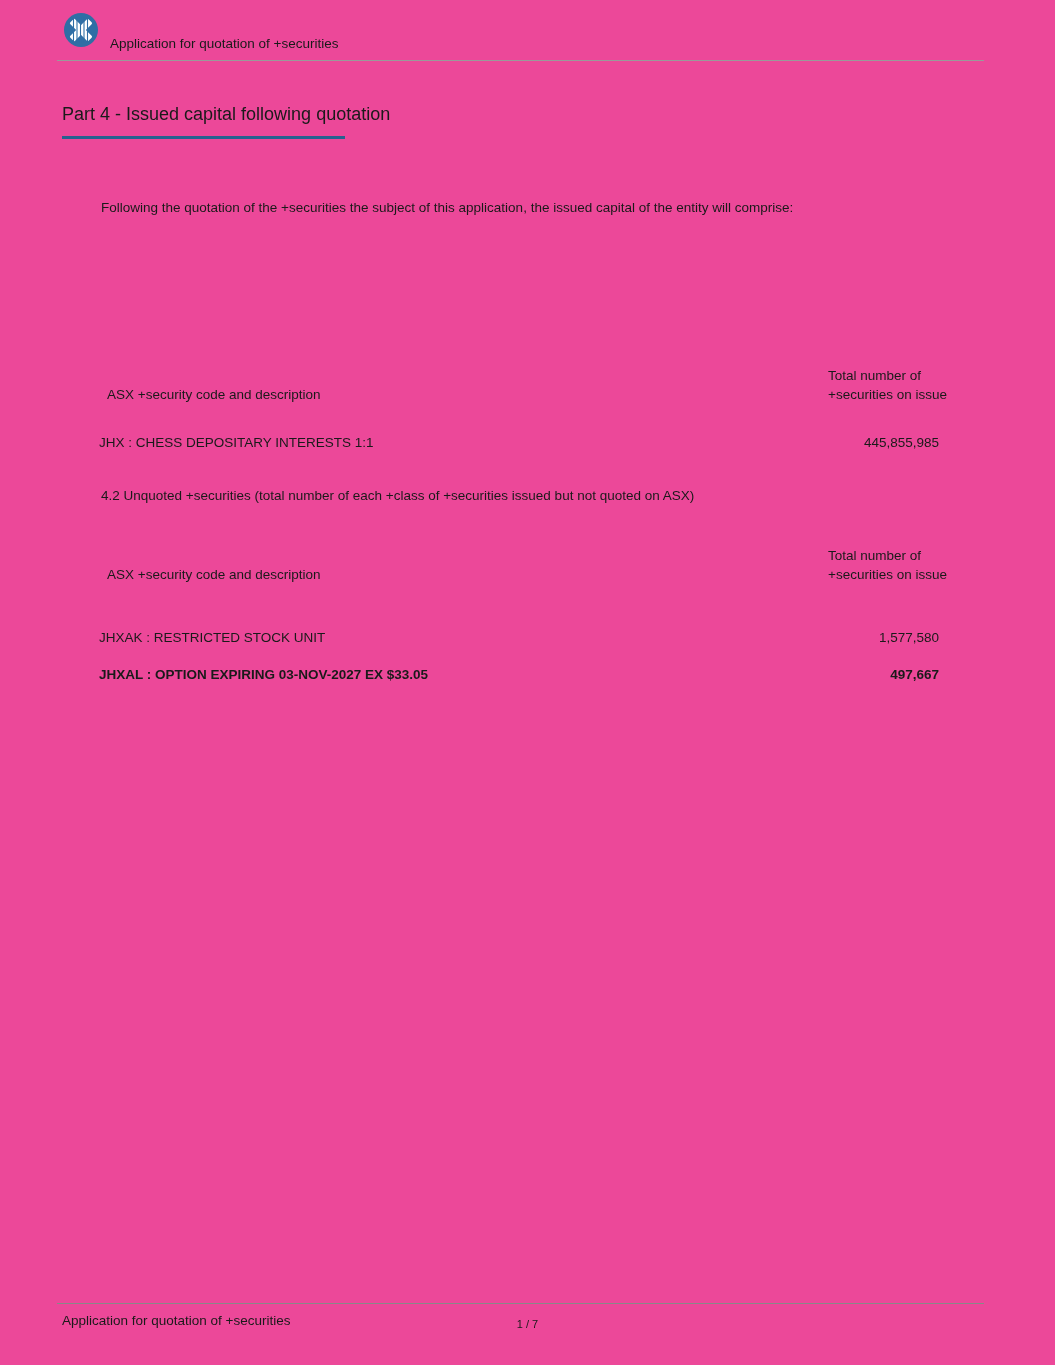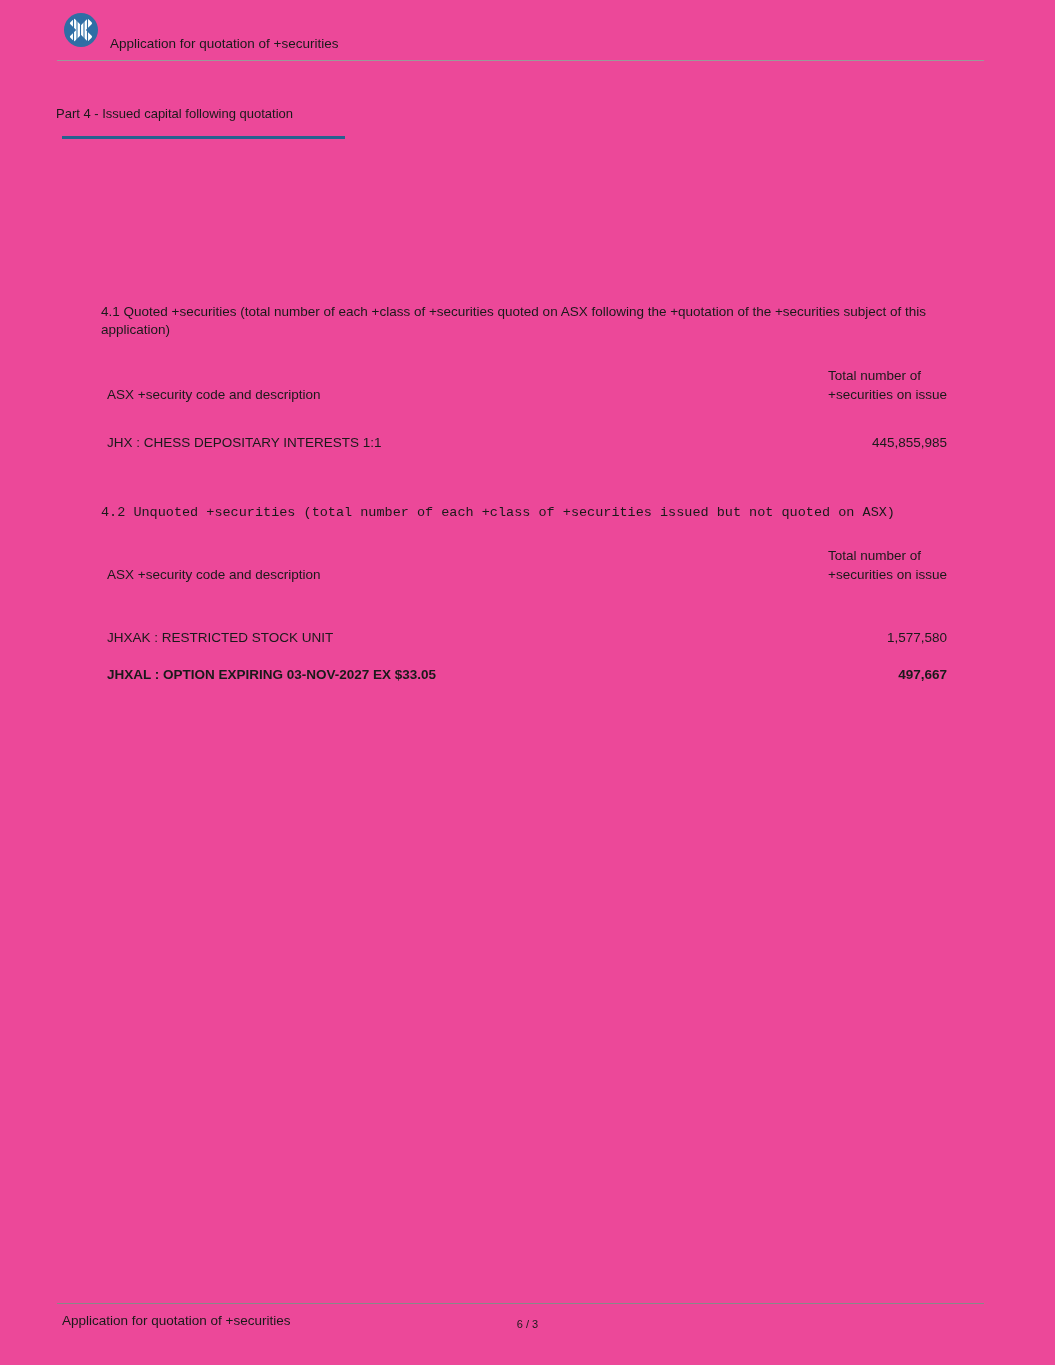--- a/index.html
+++ b/index.html
@@ -26,53 +26,53 @@
   }
   .logo{
     position:absolute; left:6px; top:12px; width:36px; height:36px;
   }
   .header-title{
     position:absolute; left:53px; top:36px;
     font-size:13.5px; line-height:16px;
   }
   
   .part-heading{
-    position:absolute; left:56px; top:105px;
-    font-size:13px; line-height:18px;
+    position:absolute; left:62px; top:105px;
+    font-size:18px; line-height:18px;
   }
   .part-underline{
     position:absolute; left:62px; top:136px;
     width:283px; height:3px; background:var(--accent);
   }
   
   .intro{
     position:absolute; left:101px; top:199px; width:842px;
     font-size:13.5px; line-height:18px;
   }
   
   .sec-heading{
     position:absolute; left:101px; width:842px;
     font-size:13.5px; line-height:18px;
   }
   .sec41{ top:303px; }
-  .sec42{ top:504px;font-family:Liberation Mono, monospace; }
+  .sec42{ top:487px; }
   
   .tbl-header{
     position:absolute; left:107px; width:840px;
     display:flex; justify-content:space-between; align-items:flex-end;
     font-size:13.5px; line-height:18.5px;
   }
   .tbl41-header{ top:367px; }
   .tbl42-header{ top:547px; }
   .tbl-header .col-total{
     text-align:left;
     white-space:pre-line;
   }
   .tbl-row{
-    position:absolute; left:107px; width:840px;
+    position:absolute; left:99px; width:840px;
     display:flex; justify-content:space-between; align-items:baseline;
     font-size:13.5px; line-height:18px;
   }
   .row41-1{ top:434px; }
   .row42-1{ top:613px;margin-top:16px; }
   .row42-2{ top:666px;font-weight:bold; }
   .cell-total{ text-align:center; }
   
   .footer-rule{
     position:absolute; left:57px; top:1303px; width:927px;
@@ -109,23 +109,23 @@
         </g>
       </svg>
     </span>
     <span class="header-title">Application for quotation of +securities</span>
   </div>
 
   <div class="part-heading">Part 4 - Issued capital following quotation</div>
   <div class="part-underline"></div>
 
   <div class="intro">
+    <div>Following the quotation of the +securities the subject of this application, the issued capital of the entity will comprise:</div>
   </div>
 
-  <div class="sec-heading sec41">4.1 Quoted +securities (total number of each +class of +securities quoted on ASX following the +quotation of the +securities subject of this application)</div>
 
   <div class="tbl-header tbl41-header">
     <span class="col-code">ASX +security code and description</span>
     <span class="col-total">Total number of
 +securities on issue</span>
   </div>
 
   <div class="tbl-row row41-1">
     <span class="cell-code">JHX : CHESS DEPOSITARY INTERESTS 1:1</span>
     <span class="cell-total">445,855,985</span>
@@ -144,15 +144,15 @@
     <span class="cell-total">1,577,580</span>
   </div>
 
   <div class="tbl-row row42-2">
     <span class="cell-code">JHXAL : OPTION EXPIRING 03-NOV-2027 EX $33.05</span>
     <span class="cell-total">497,667</span>
   </div>
 
   <div class="footer-rule"></div>
   <div class="footer-title">Application for quotation of +securities</div>
-  <div class="footer-page">6 / 3</div>
+  <div class="footer-page">1 / 7</div>
 
 </div>
 
 </body></html>

